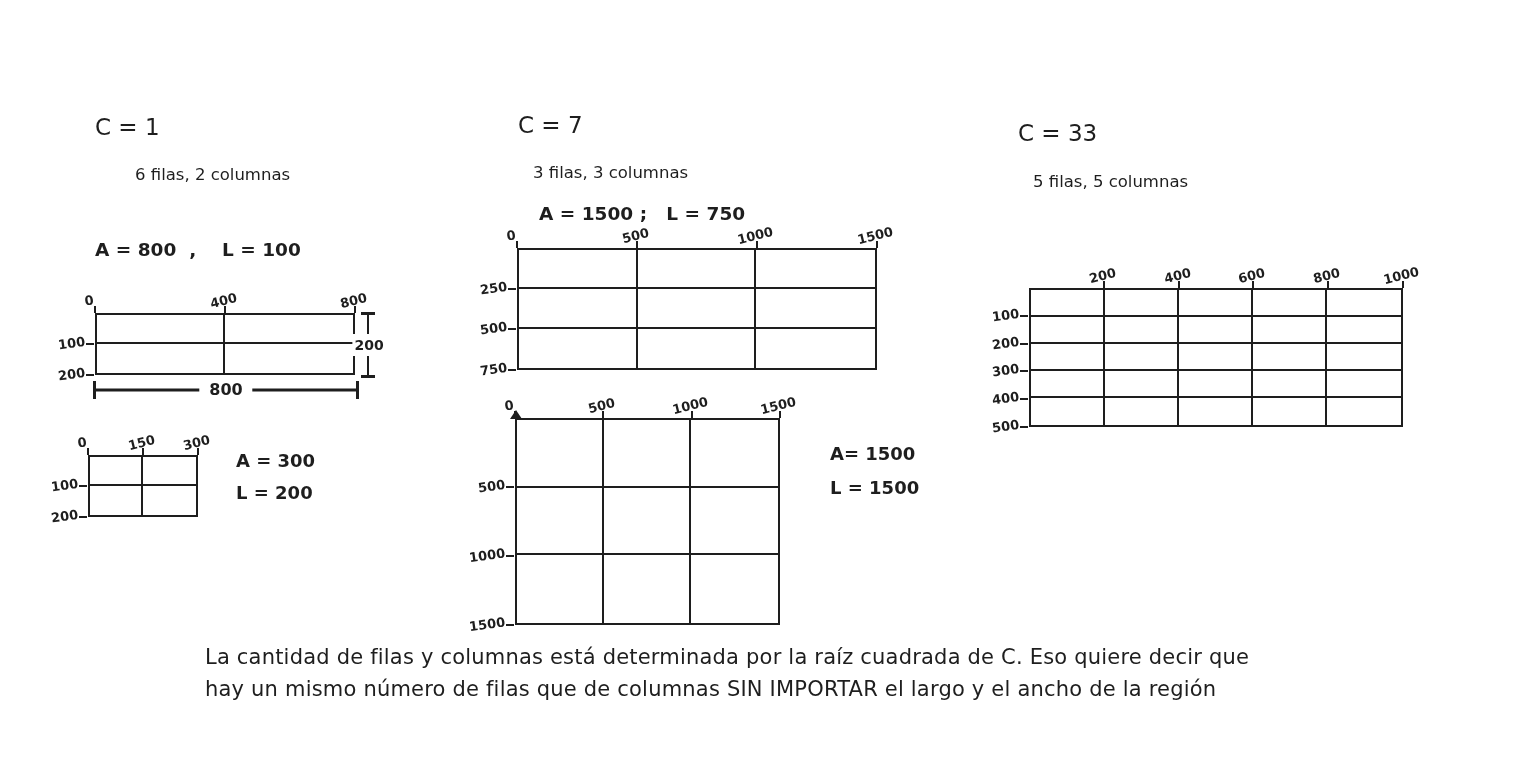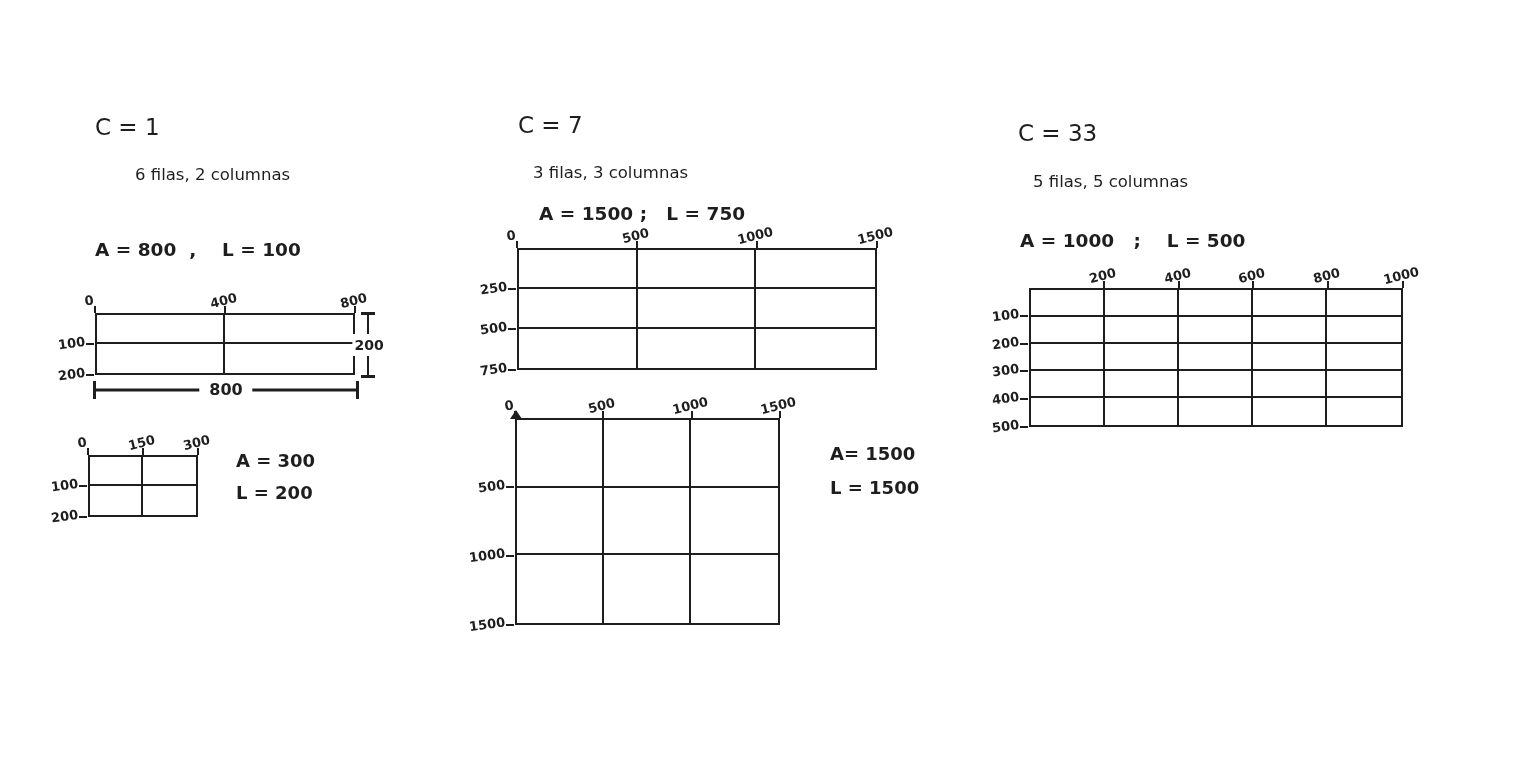--- a/index.html
+++ b/index.html
@@ -194,21 +194,20 @@
       <div class="ytick" style="top: 66.6667%;">1000</div>
       <div class="ymark" style="top: 66.6667%;"></div>
       <div class="ytick" style="top: 100%;">1500</div>
       <div class="ymark" style="top: 100%;"></div>
     </div>
   <div class="abs anno" style="left:830px;top:443px;">A= 1500</div>
   <div class="abs anno" style="left:830px;top:477px;">L = 1500</div>
 
   <div class="abs heading" style="left:1018px;top:120px;">C = 33</div>
   <div class="abs subheading" style="left:1033px;top:172px;">5 filas, 5 columnas</div>
-  <div class="abs params" style="left:1020px;top:230px;">A = 1000   ;    L = 500</div>
 
   <div class="grid" style="left:1029px;top:288px;width:374px;height:139px;">
       <div class="grid-box" style="grid-template-columns: repeat(5, 1fr); grid-template-rows: repeat(5, 1fr);">
         <div class="grid-cell" style="border-right-width: 2px; border-bottom-width: 2px;"></div>
         <div class="grid-cell" style="border-right-width: 2px; border-bottom-width: 2px;"></div>
         <div class="grid-cell" style="border-right-width: 2px; border-bottom-width: 2px;"></div>
         <div class="grid-cell" style="border-right-width: 2px; border-bottom-width: 2px;"></div>
         <div class="grid-cell" style="border-bottom-width: 2px;"></div>
         <div class="grid-cell" style="border-right-width: 2px; border-bottom-width: 2px;"></div>
         <div class="grid-cell" style="border-right-width: 2px; border-bottom-width: 2px;"></div>
@@ -246,14 +245,16 @@
       <div class="ytick" style="top: 40%;">200</div>
       <div class="ymark" style="top: 40%;"></div>
       <div class="ytick" style="top: 60%;">300</div>
       <div class="ymark" style="top: 60%;"></div>
       <div class="ytick" style="top: 80%;">400</div>
       <div class="ymark" style="top: 80%;"></div>
       <div class="ytick" style="top: 100%;">500</div>
       <div class="ymark" style="top: 100%;"></div>
     </div>
 
+  <div class="abs footer-line" style="left:205px;top:645px;">La cantidad de filas y columnas está determinada por la raíz cuadrada de C. Eso quiere decir que</div>
+  <div class="abs footer-line" style="left:205px;top:677px;">hay un mismo número de filas que de columnas SIN IMPORTAR el largo y el ancho de la región</div>
 
 </div>
 
 </body></html>

